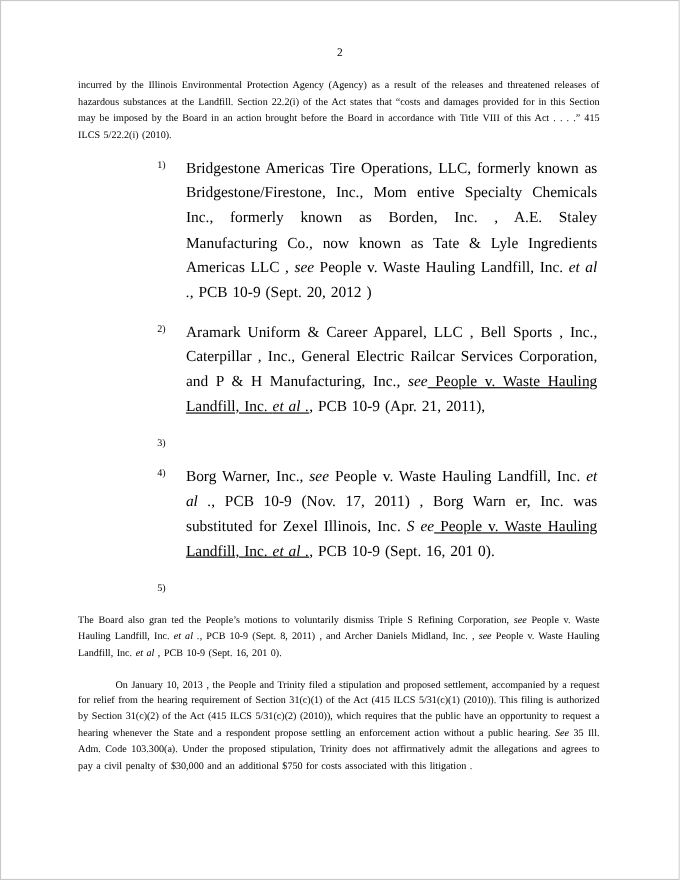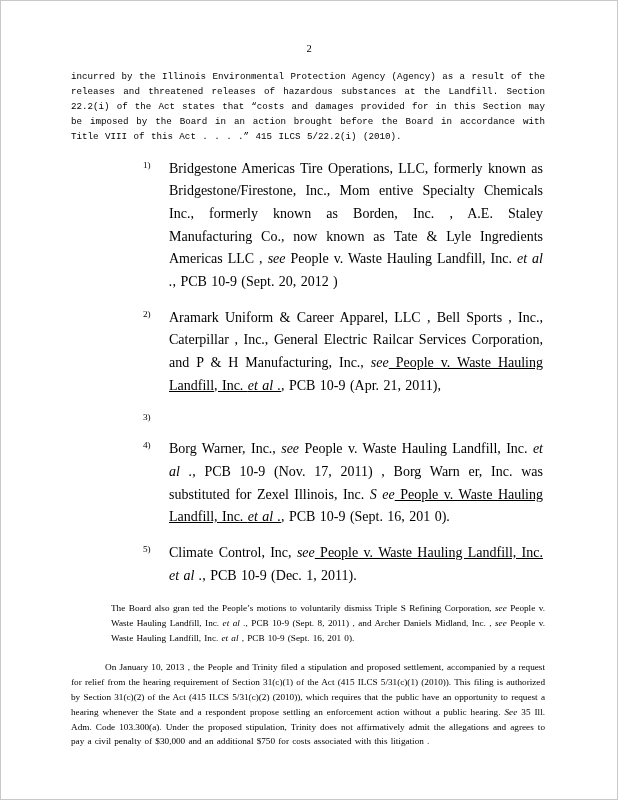--- a/index.html
+++ b/index.html
@@ -34,21 +34,20 @@
     text-align: justify;
   }
   .para {
     margin: 0 0 0 0;
     padding-top: 14px;
     text-align: justify;
     word-spacing: 0.9px;
   }
   .para.first {
     padding-top: 16px;
-    font-family: Liberation Mono, monospace;
   }
   .indent {
     text-indent: 34px;
   }
   .numlist {
     margin: 0;
     padding: 0;
     list-style: none;
   }
   .numitem {
@@ -72,21 +71,20 @@
     padding-right: 2px;
   }
   .ital {
     font-style: italic;
   }
   .ul {
     text-decoration: underline;
   }
   .blockend {
     padding-top: 14px;
-    margin-left: 40px;
   }
 </style>
 </head>
 <body>
 
 <div class="page">
 
   <div class="page-number">2</div>
 
   <div class="content">
@@ -106,21 +104,20 @@
       </li>
       <li class="numitem">
         <span class="num">3)</span>
       </li>
       <li class="numitem">
         <span class="num">4)</span>
         <span class="itemtext"><span>Borg Warner, Inc., </span><span class="ital">see</span><span> People v. Waste Hauling Landfill, Inc. </span><span class="ital">et al .</span><span>, PCB 10-9 (Nov. 17, 2011) , Borg Warn er, Inc. was substituted for Zexel Illinois, Inc. </span><span class="ital">S ee</span><span class="ul"> People v. Waste Hauling Landfill, Inc. </span><span class="ital ul">et al .</span><span>, PCB 10-9 (Sept. 16, 201 0).</span></span>
       </li>
       <li class="numitem">
         <span class="num">5)</span>
-        <span class="itemtext"><span>Climate Control, Inc, </span><span class="ital">see</span><span class="ul"> People v. Waste Hauling Landfill, Inc. </span><span class="ital">et al .</span><span>, PCB 10-9 (Dec. 1, 2011).</span></span>
       </li>
     </ol>
 
     <p class="para blockend"><span>The Board also gran ted the People’s motions to voluntarily dismiss Triple S Refining Corporation, </span><span class="ital">see</span><span> People v. Waste Hauling Landfill, Inc. </span><span class="ital">et al .</span><span>, PCB 10-9 (Sept. 8, 2011) , and Archer Daniels Midland, Inc. , </span><span class="ital">see</span><span> People v. Waste Hauling Landfill, Inc. </span><span class="ital">et al</span><span> , PCB 10-9 (Sept. 16, 201 0).</span></p>
 
     <p class="para indent"><span>On January 10, 2013 , the People and Trinity filed a stipulation and proposed settlement, accompanied by a request for relief from the hearing requirement of Section 31(c)(1) of the Act (415 ILCS 5/31(c)(1) (2010)). This filing is authorized by Section 31(c)(2) of the Act (415 ILCS 5/31(c)(2) (2010)), which requires that the public have an opportunity to request a hearing whenever the State and a respondent propose settling an enforcement action without a public hearing. </span><span class="ital">See</span><span> 35 Ill. Adm. Code 103.300(a). Under the proposed stipulation, Trinity does not affirmatively admit the allegations and agrees to pay a civil penalty of $30,000 and an additional $750 for costs associated with this litigation .</span></p>
 
   </div>
 </div>
 

